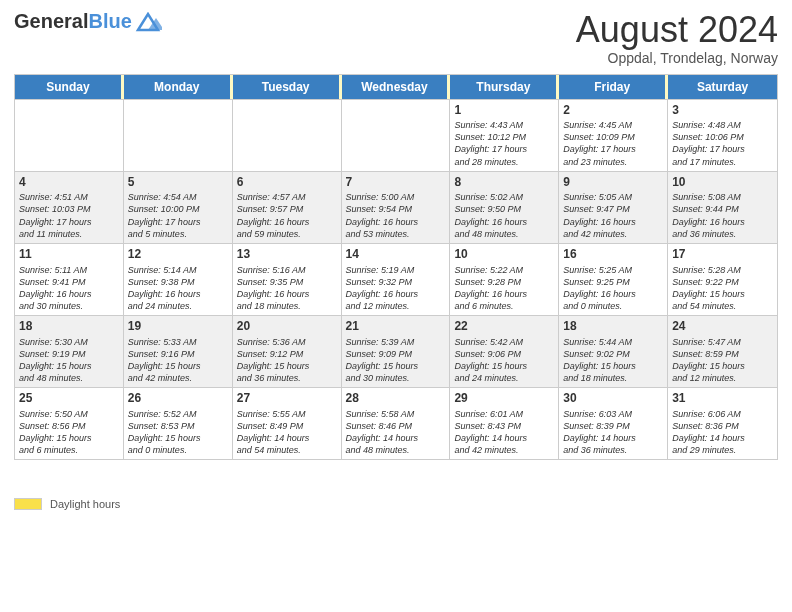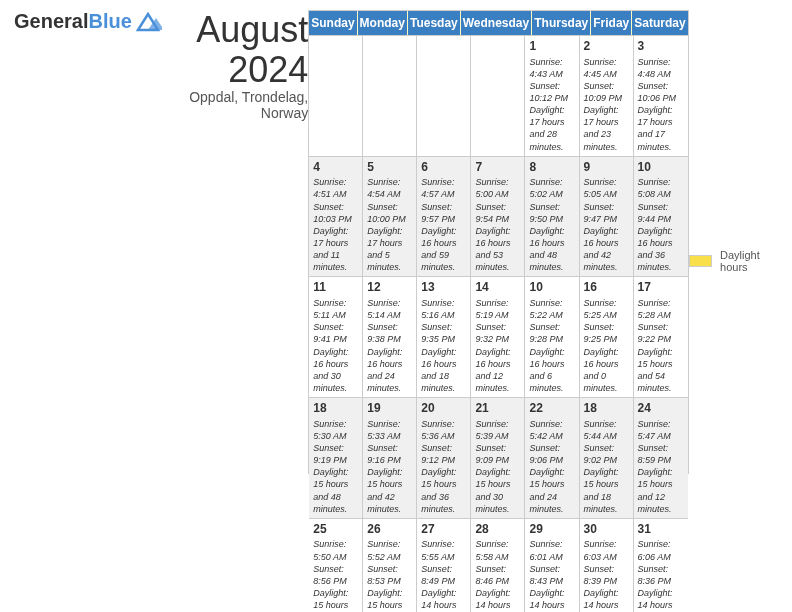--- a/index.html
+++ b/index.html
@@ -8,21 +8,21 @@
       background: #fff;
       width: 792px;
       height: 612px;
       overflow: hidden;
     }
     .page {
       width: 792px;
       height: 484px;
       padding: 10px 14px;
       display: flex;
-      flex-direction: row;
+      flex-direction: column;
     }
     .header {
       display: flex;
       justify-content: space-between;
       align-items: flex-start;
       margin-bottom: 8px;
     }
     .logo {
       display: flex;
       flex-direction: column;
@@ -56,21 +56,21 @@
       display: grid;
       grid-template-columns: repeat(7, 1fr);
       background: #3a7fc1;
     }
     .cal-header-cell {
       color: #fff;
       font-size: 12px;
       font-weight: bold;
       text-align: center;
       padding: 5px 2px;
-      border-right: 1px solid #fef9c3;
+      border-right: 3px solid #fef9c3;
     }
     .cal-header-cell:last-child { border-right: none; }
     .cal-body {
       flex: 1;
       display: flex;
       flex-direction: column;
     }
     .cal-row {
       display: grid;
       grid-template-columns: repeat(7, 1fr);

